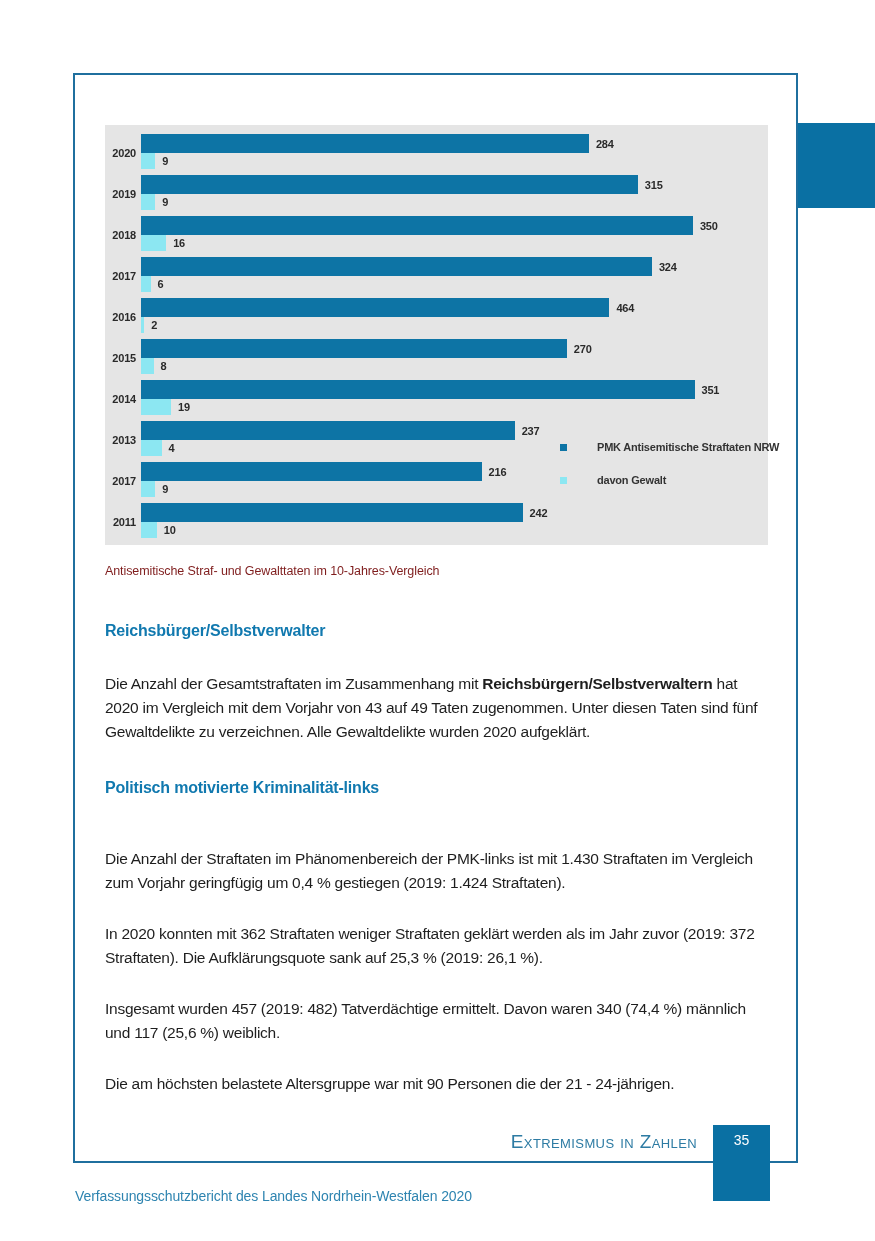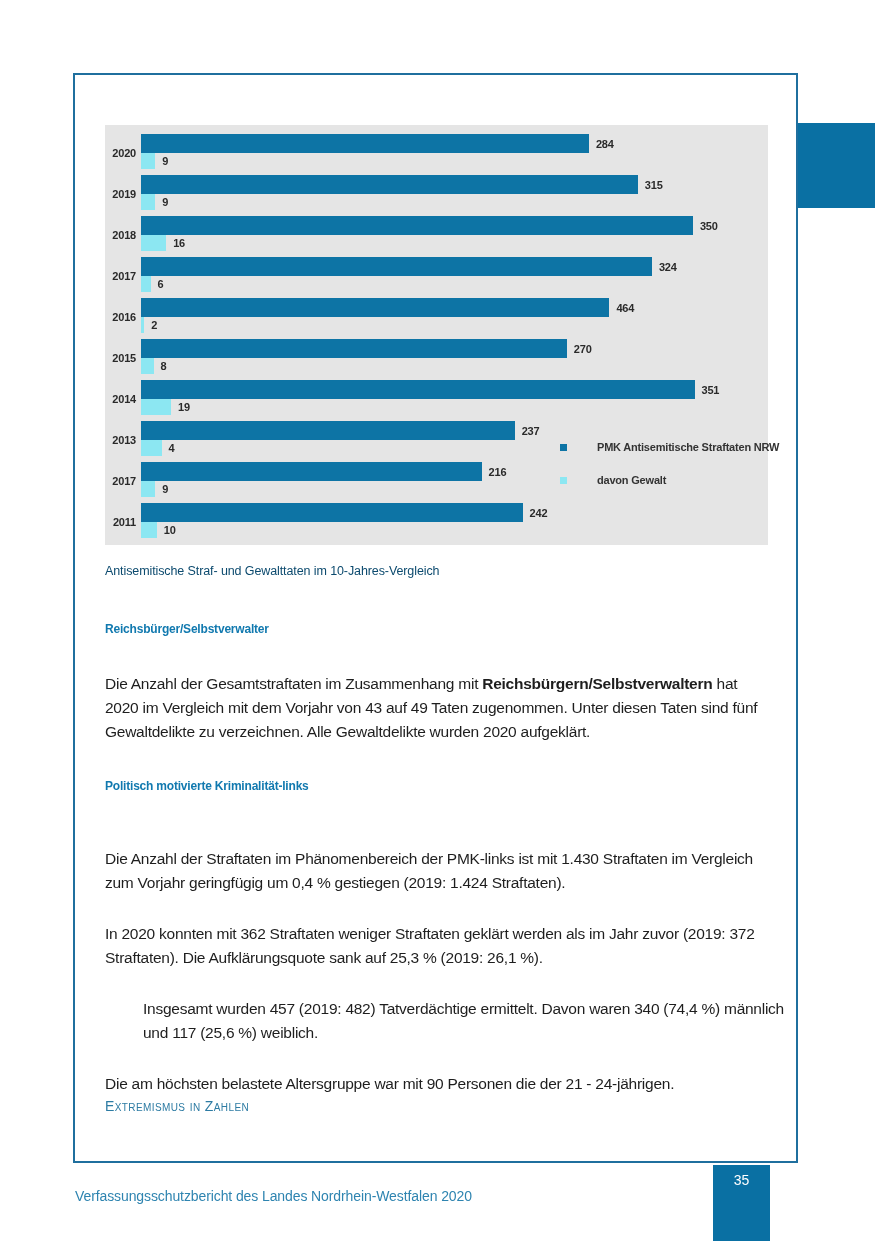--- a/index.html
+++ b/index.html
@@ -31,40 +31,40 @@
   .bar-line .val{
     margin-left:7px;font-size:11px;font-weight:600;color:#2a2a2a;letter-spacing:-0.2px;
   }
   .legend{position:absolute;left:455px;top:316px;}
   .legend-item{display:flex;align-items:center;margin-bottom:21px;}
   .legend-swatch{width:7px;height:7px;margin-right:6px;flex:0 0 auto;}
   .legend-label{font-size:11px;font-weight:600;color:#333;letter-spacing:-0.2px;white-space:nowrap;padding-left:24px;}
   
   .caption{
     position:absolute;left:105px;top:564px;width:663px;
-    font-size:12.5px;color:#0c4a6e;letter-spacing:-0.1px;
+    font-size:12.5px;color:#7f1d1d;letter-spacing:-0.1px;
   }
   .sec-heading{
     position:absolute;left:105px;width:663px;margin:0;
-    font-size:12px;font-weight:bold;color:#1179af;letter-spacing:-0.2px;
+    font-size:16px;font-weight:bold;color:#1179af;letter-spacing:-0.2px;
   }
   .para{
     position:absolute;left:105px;width:663px;margin:0;
     font-size:15.5px;line-height:24px;color:#1e1e1e;letter-spacing:-0.25px;
   }
   .para b{font-weight:bold;}
   #h1{top:622px;} #p1{top:672px;}
-  #h2{top:779px;} #p2{top:847px;} #p3{top:922px;} #p4{top:997px;margin-left:38px;} #p5{top:1072px;}
+  #h2{top:779px;} #p2{top:847px;} #p3{top:922px;} #p4{top:997px;} #p5{top:1072px;}
   
   .footer-label{
-    position:absolute;left:105px;top:1098px;width:592px;text-align:left;
-    font-variant:small-caps;font-size:14px;color:#2d7ba3;letter-spacing:0.4px;
+    position:absolute;left:105px;top:1131px;width:592px;text-align:right;
+    font-variant:small-caps;font-size:19px;color:#2d7ba3;letter-spacing:0.4px;
   }
   .page-number-box{
-    position:absolute;left:713px;top:1125px;width:57px;height:76px;background:#0a70a3;margin-top:40px;
+    position:absolute;left:713px;top:1125px;width:57px;height:76px;background:#0a70a3;
   }
   .page-number{
     display:block;text-align:center;padding-top:7px;
     font-size:14px;color:#ffffff;
   }
   .doc-title{
     position:absolute;left:75px;top:1188px;
     font-size:14px;color:#2e84b0;letter-spacing:-0.1px;
   }
 </style>

